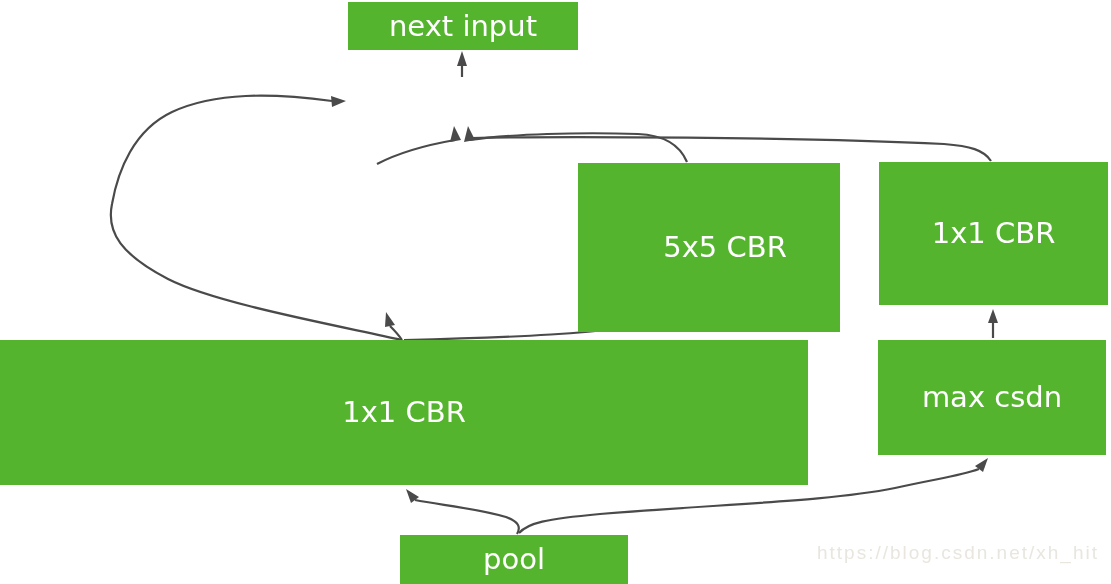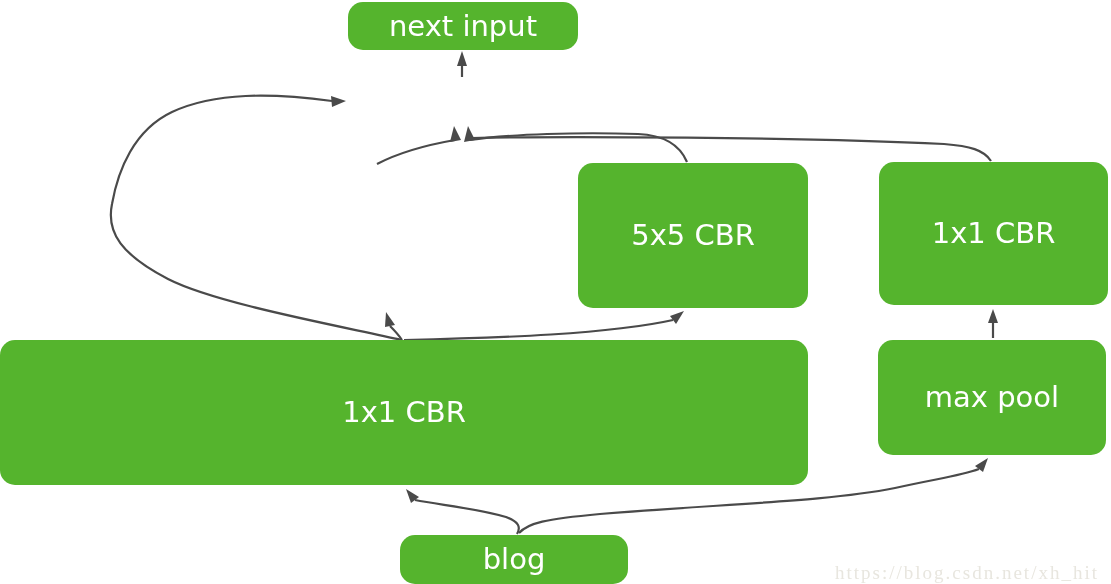--- a/index.html
+++ b/index.html
@@ -19,42 +19,42 @@
   }
   .edges{
     position:absolute;left:0;top:0;width:1111px;height:584px;
     pointer-events:none;
   }
   .edges path{fill:none;stroke:var(--arrow);stroke-width:2.2;}
   .edges polygon{fill:var(--arrow);stroke:none;}
   .node{
     position:absolute;
     background:var(--node-fill);
-    display:flex;align-items:center;justify-content:center;border-radius:15px;
+    display:flex;align-items:center;justify-content:center;
   }
   .node-label{
     color:var(--node-text);
     font-size:29px;
     line-height:1;
     white-space:nowrap;
   }
   .watermark{
     position:absolute;
-    right:12px;bottom:0;
+    right:12px;bottom:20px;
     color:var(--watermark);
-    font-family:Liberation Serif, serif;
+    font-family:Liberation Sans, sans-serif;
     font-size:19px;
     letter-spacing:2px;
     white-space:nowrap;
   }
   
   .n-next-input {left:348px;top:2px;  width:230px;height:48px;}
   .n-concat     {left:348px;top:77px; width:230px;height:50px;}
   .n-cbr3x3     {left:267px;top:165px;width:231px;height:143px;}
-  .n-cbr5x5     {left:578px;top:163px;width:230px;height:145px;}
+  .n-cbr5x5     {left:578px;top:163px;width:230px;height:169px;padding-left:32px;}
   .n-cbr1x1r    {left:879px;top:162px;width:229px;height:143px;}
   .n-cbr1x1w    {left:0px;  top:340px;width:808px;height:145px;}
   .n-maxpool    {left:878px;top:340px;width:228px;height:115px;}
   .n-input      {left:400px;top:535px;width:228px;height:49px;}
 </style>
 </head>
 <body>
 
 <div class="stage">
 
@@ -102,22 +102,22 @@
 
   <div class="node n-cbr1x1r">
     <span class="node-label">1x1 CBR</span>
   </div>
 
   <div class="node n-cbr1x1w">
     <span class="node-label">1x1 CBR</span>
   </div>
 
   <div class="node n-maxpool">
-    <span class="node-label">max pool</span>
+    <span class="node-label">max csdn</span>
   </div>
 
   <div class="node n-input">
-    <span class="node-label">blog</span>
+    <span class="node-label">pool</span>
   </div>
 
   <div class="watermark">https://blog.csdn.net/xh_hit</div>
 
 </div>
 
 </body></html>

